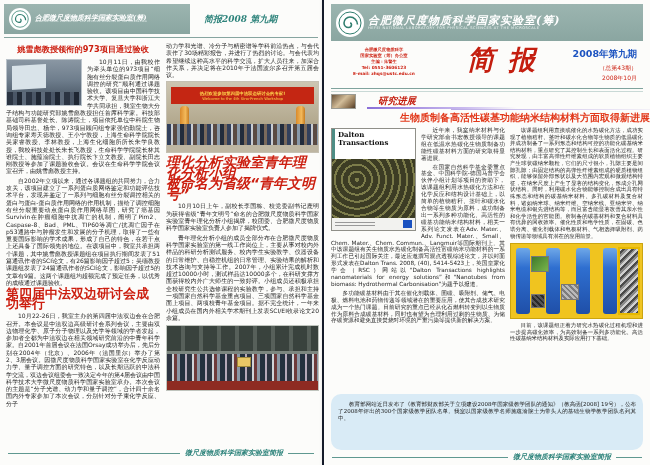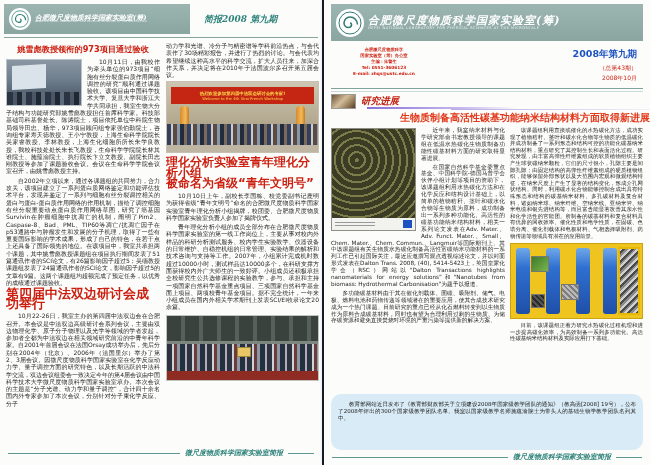--- a/index.html
+++ b/index.html
@@ -48,21 +48,21 @@
   .pg1-banner{position:absolute;left:4px;right:4px;top:5px;height:17px;background:#c42613;color:#ffd84d;
       display:flex;flex-direction:column;justify-content:center;text-align:center;}
   .pg1-l1{font-size:4.4px;line-height:5.6px;font-weight:bold;}
   .pg1-l2{font-size:3.8px;line-height:5px;}
   .pg1-pillar{position:absolute;top:24px;bottom:9px;width:9px;border-radius:4px 4px 0 0;
       background:linear-gradient(90deg,#d98a2b,#f3b95a 60%,#c77c20);}
   .pg1-crowd{position:absolute;left:0;right:0;bottom:7px;height:21px;
       background:repeating-linear-gradient(90deg,#32405c 0 4px,#c8ccd2 4px 6px,#5a4a42 6px 10px,#8898a8 10px 13px,#222c3c 13px 17px,#7a6a5c 17px 20px);}
   .pg1-ground{position:absolute;left:0;right:0;bottom:0;height:7px;background:#beb6a2;}
 
-  .h-art3{font-size:12px;line-height:10.5px;text-align:left;margin:4px 0 3px;}
+  .h-art3{font-size:14px;line-height:10.5px;text-align:left;margin:4px 0 3px;font-style:italic;}
 
   .photo-group2{position:relative;width:153px;height:66px;margin-top:4px;box-sizing:border-box;border:1px solid #bfc4bd;
       background:linear-gradient(180deg,#9aa39b 0%,#7d8780 40%,#6a7169 100%);overflow:hidden;}
   .pg2-doors{position:absolute;left:0;right:0;top:0;height:25px;
       background:repeating-linear-gradient(90deg,#39423d 0 14px,#57605a 14px 18px);}
   .pg2-crowd{position:absolute;left:0;right:0;bottom:9px;height:27px;
       background:repeating-linear-gradient(90deg,#2c3340 0 5px,#cfd3d8 5px 7px,#6e3a3a 7px 10px,#8a97a5 10px 13px,#23303e 13px 18px,#b5a8b8 18px 20px);}
   .pg2-cert{position:absolute;left:70px;top:31px;width:14px;height:10px;background:#e8c766;border:1px solid #a08a3a;box-sizing:border-box;}
   .pg2-carpet{position:absolute;left:0;right:0;bottom:0;height:9px;background:#8e2b22;}
   .footer-l{top:448px;}
@@ -76,21 +76,21 @@
            font-size:4.3px;line-height:6px;font-weight:bold;}
   .jtitle{position:absolute;left:112px;top:-2px;width:116px;text-align:center;color:#c41e0f;
           font-size:27px;font-weight:bold;font-style:italic;letter-spacing:14px;text-indent:14px;
           font-family:"DejaVu Serif","Liberation Serif",serif;}
   .issue-block{position:absolute;right:6px;top:4px;width:88px;text-align:right;}
   .issue-no{color:#1b52c0;font-weight:bold;font-size:9.5px;}
   .issue-total{color:#cc1f10;font-size:6px;margin-top:3px;}
   .issue-date{color:#cc1f10;font-size:6px;margin-top:1px;}
   .rule-r{position:absolute;left:7px;top:88px;width:312px;height:2px;border-top:1px solid #7fa39d;border-bottom:1px solid #c9d9d6;}
 
-  .section-hdr{position:absolute;left:7px;top:93px;height:17px;display:flex;align-items:center;gap:5px;}
+  .section-hdr{position:absolute;left:7px;top:93px;height:17px;display:flex;align-items:center;gap:22px;}
   .res-icon{width:25px;height:15px;border:1px solid #9b9b93;box-sizing:border-box;
       background:linear-gradient(135deg,#6b533a 0%,#d2bd99 45%,#8a6f4e 80%,#4e3b28 100%);}
   .res-label{color:#c41e0f;font-style:italic;font-weight:bold;font-size:9.5px;
       font-family:"DejaVu Serif","Liberation Serif",serif;}
   .purple-line{position:absolute;left:36px;top:14px;width:150px;height:2px;
       background:linear-gradient(90deg,#8a6fd8,#c9baee 65%,rgba(201,186,238,0));}
   .purple-line2{position:absolute;left:120px;top:16px;width:230px;height:1px;background:linear-gradient(90deg,#b9a8e6,rgba(185,168,230,0));}
   .art-title-r{position:absolute;left:0;right:0;top:111px;text-align:right;color:#e2391b;font-weight:bold;font-size:10px;}
 
   .colR{position:absolute;top:127px;overflow:hidden;color:#262626;text-align:justify;}
@@ -218,39 +218,44 @@
     </div>
 
     <div class="masthead">
       <div class="contact">
         <div>合肥微尺度物质科学</div>
         <div>国家实验室（筹）办公室</div>
         <div>主编：朱警生</div>
         <div>Tel: 0551-3606123</div>
         <div>E-mail: zhqs@ustc.edu.cn</div>
       </div>
+      <div class="jtitle">简报</div>
       <div class="issue-block">
         <div class="issue-no">2008年第九期</div>
         <div class="issue-total">（总第43期）</div>
         <div class="issue-date">2008年10月</div>
       </div>
     </div>
     <div class="rule-r"></div>
 
     <div class="section-hdr">
       <div class="res-icon"></div>
       <div class="res-label">研究进展</div>
       <div class="purple-line"></div>
       <div class="purple-line2"></div>
     </div>
 
     <div class="art-title-r">生物质制备高活性碳基功能纳米结构材料方面取得新进展</div>
 
     <div class="colR colA">
       <div class="cover">
+        <div class="cover-top">
+          <div class="cover-title">Dalton</div>
+          <div class="cover-title">Transactions</div>
+        </div>
         <div class="cover-img"></div>
         <div class="cover-bot">
           <div class="cover-bot-lines"></div>
           <div class="rsc-box"></div>
         </div>
       </div>
       <p>近年来，我室纳米材料与化学研究部俞书宏教授领导的课题组在低温水热碳化生物质制备功能性碳基材料方面的研究取得显著进展。</p>
       <p>在国家自然科学基金委重点基金、中国科学院-德国马普学会伙伴小组计划等项目的资助下，该课题组利用水热碳化方法和在化学反应和结构设计基础上，以简单的植物秸秆、茎叶和碳水化合物等生物质为原料，成功制备出一系列多种功能化、高活性的碳基功能纳米结构材料，相关一系列论文发表在Adv. Mater.、Adv. Funct. Mater.、Small、Chem. Mater.、Chem. Commun.、Langmuir等国际期刊上。其中该课题组有关生物质水热碳化制备高活性富碳纳米功能材料的一系列工作已引起国际关注，最近应邀撰写观点透视综述论文，并以封面形式发表在Dalton Trans. 2008, (40), 5414-5423上，英国皇家化学会（RSC）网站以“Dalton Transactions highlights nanomaterials for energy solutions”和“Nanotubes from biomass: Hydrothermal Carbonisation”为题予以报道。</p>
       <p>多功能碳基材料由于其在催化剂载体、固碳、吸附剂、储气、电极、燃料电池和药物传递等领域潜在的重要应用，使其合成技术研究成为一个热门课题。目前研究的重点已经从化石燃料转变到以生物质作为原料合成碳基材料，同时也有望为合理利用过剩的生物质、为储存碳资源和避免直接焚烧对环境的严重污染等提供新的解决方案。</p>
     </div>

